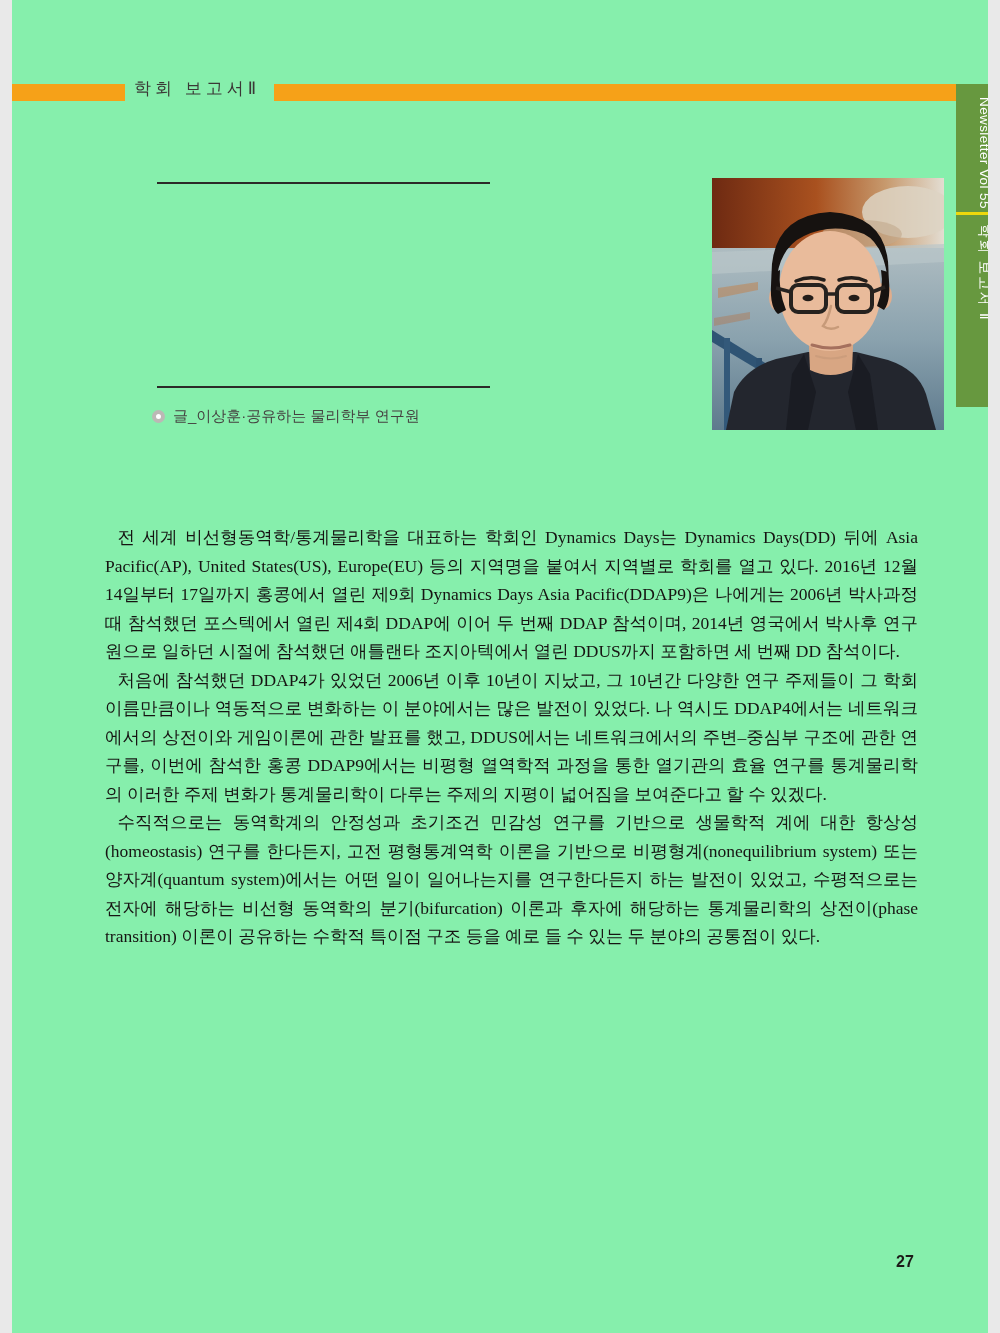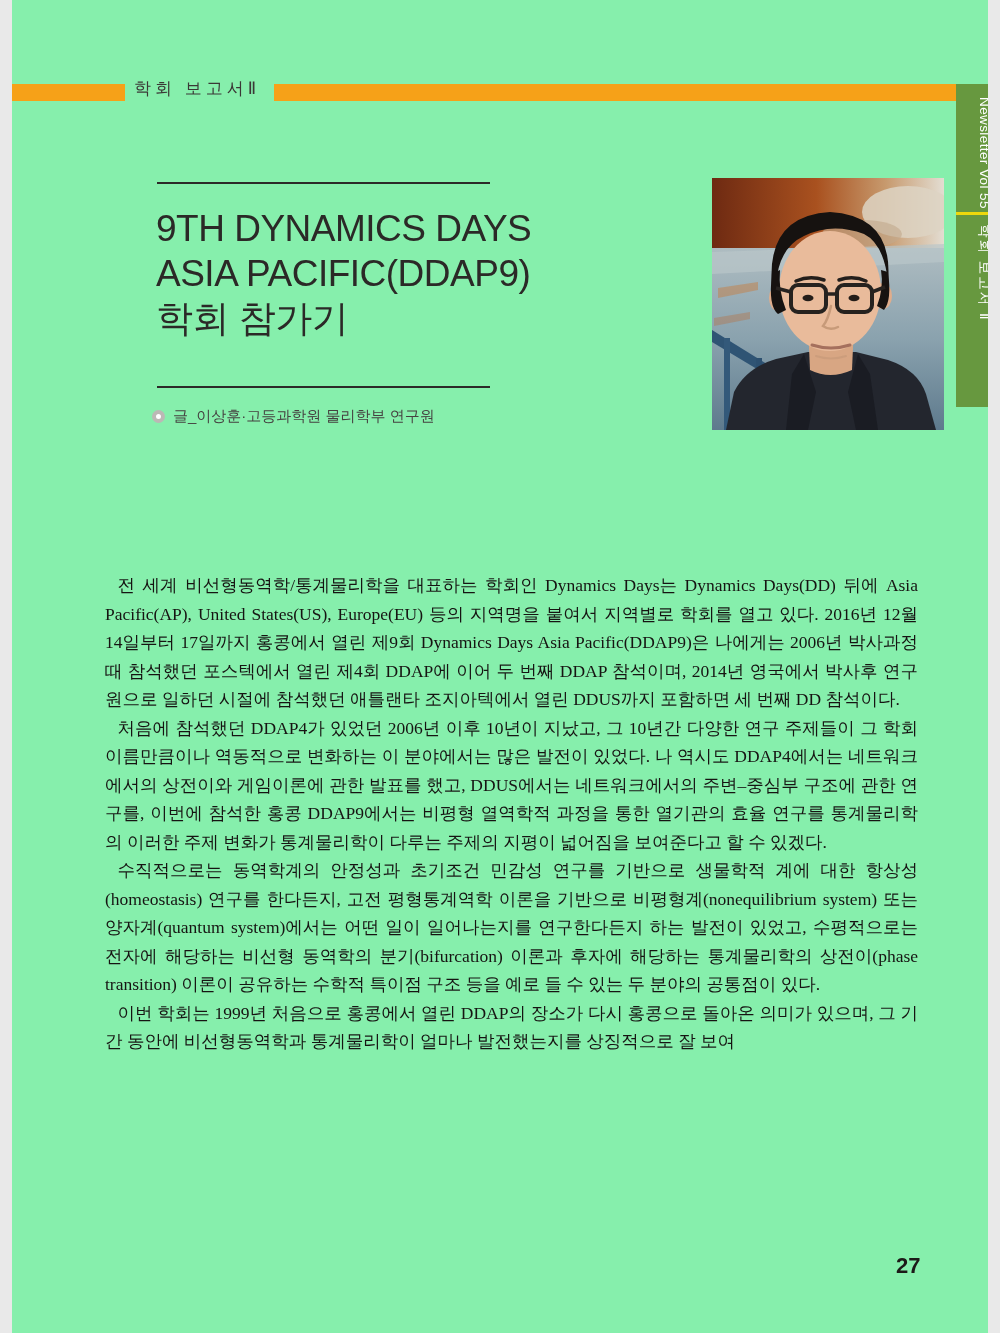--- a/index.html
+++ b/index.html
@@ -40,52 +40,46 @@
   .byline-icon { width:13px; height:13px; border:4px solid #bcb8b5; border-radius:50%; background:#ffffff; }
   .byline-name { font-weight:normal; }
   
   .photo { position:absolute; left:700px; top:178px; width:232px; height:252px; }
   
   .body-text {
     position:absolute; left:93px; top:523px; width:813px;
     font-family:"Liberation Serif","DejaVu Serif",serif;
     font-size:17.5px; line-height:28.5px; color:#161412;
     text-align:justify;
-    margin-top:48px;
   }
   .body-text p { margin:0; text-indent:0.72em; }
-  .page-number { position:absolute; left:884px; top:1253px; font-size:22px; font-weight:bold; color:#1c1a18; }
+  .page-number { position:absolute; left:884px; top:1253px; font-size:16px; font-weight:bold; color:#1c1a18; }
 </style>
 </head>
 <body>
 
 <div class="page">
 
   <div class="header-bar-left"></div>
   <div class="header-title">학회 보고서Ⅱ</div>
   <div class="header-bar-right"></div>
 
   <div class="sidebar">
     <span class="v-text v-news">Newsletter Vol 55</span>
     <div class="sidebar-divider"></div>
     <span class="v-text v-section">학회 보고서 Ⅱ</span>
   </div>
 
   <div class="rule rule-top"></div>
-  <div class="article-title">
-    <div>9TH DYNAMICS DAYS</div>
-    <div>ASIA PACIFIC(DDAP9)</div>
-    <div>학회 참가기</div>
-  </div>
   <div class="rule rule-bottom"></div>
 
   <div class="byline">
     <span class="byline-icon"></span>
     <span>
-      <span>글_</span><span class="byline-name">이상훈</span><span>·고등과학원 물리학부 연구원</span>
+      <span>글_</span><span class="byline-name">이상훈</span><span>·공유하는 물리학부 연구원</span>
     </span>
   </div>
 
   <div class="photo">
     <svg width="232" height="252" viewBox="0 0 232 252" xmlns="http://www.w3.org/2000/svg">
       <defs>
         <linearGradient id="autumn" x1="0" y1="0" x2="1" y2="0">
           <stop offset="0" stop-color="#6e2a12"></stop>
           <stop offset="0.45" stop-color="#a9511f"></stop>
           <stop offset="0.75" stop-color="#c79a6e"></stop>
@@ -144,18 +138,17 @@
 
       <path d="M100,167 Q119,173 138,167" stroke="#a5705d" stroke-width="3" fill="none" stroke-linecap="round"></path>
       <path d="M104,178 Q119,183 134,178" stroke="#c79a79" stroke-width="2" fill="none" opacity="0.7" stroke-linecap="round"></path>
     </svg>
   </div>
 
   <div class="body-text">
     <p>전 세계 비선형동역학/통계물리학을 대표하는 학회인 Dynamics Days는 Dynamics Days(DD) 뒤에 Asia Pacific(AP), United States(US), Europe(EU) 등의 지역명을 붙여서 지역별로 학회를 열고 있다. 2016년 12월 14일부터 17일까지 홍콩에서 열린 제9회 Dynamics Days Asia Pacific(DDAP9)은 나에게는 2006년 박사과정 때 참석했던 포스텍에서 열린 제4회 DDAP에 이어 두 번째 DDAP 참석이며, 2014년 영국에서 박사후 연구원으로 일하던 시절에 참석했던 애틀랜타 조지아텍에서 열린 DDUS까지 포함하면 세 번째 DD 참석이다.</p>
     <p>처음에 참석했던 DDAP4가 있었던 2006년 이후 10년이 지났고, 그 10년간 다양한 연구 주제들이 그 학회 이름만큼이나 역동적으로 변화하는 이 분야에서는 많은 발전이 있었다. 나 역시도 DDAP4에서는 네트워크에서의 상전이와 게임이론에 관한 발표를 했고, DDUS에서는 네트워크에서의 주변–중심부 구조에 관한 연구를, 이번에 참석한 홍콩 DDAP9에서는 비평형 열역학적 과정을 통한 열기관의 효율 연구를 통계물리학의 이러한 주제 변화가 통계물리학이 다루는 주제의 지평이 넓어짐을 보여준다고 할 수 있겠다.</p>
     <p>수직적으로는 동역학계의 안정성과 초기조건 민감성 연구를 기반으로 생물학적 계에 대한 항상성(homeostasis) 연구를 한다든지, 고전 평형통계역학 이론을 기반으로 비평형계(nonequilibrium system) 또는 양자계(quantum system)에서는 어떤 일이 일어나는지를 연구한다든지 하는 발전이 있었고, 수평적으로는 전자에 해당하는 비선형 동역학의 분기(bifurcation) 이론과 후자에 해당하는 통계물리학의 상전이(phase transition) 이론이 공유하는 수학적 특이점 구조 등을 예로 들 수 있는 두 분야의 공통점이 있다.</p>
-    <p>이번 학회는 1999년 처음으로 홍콩에서 열린 DDAP의 장소가 다시 홍콩으로 돌아온 의미가 있으며, 그 기간 동안에 비선형동역학과 통계물리학이 얼마나 발전했는지를 상징적으로 잘 보여</p>
   </div>
 
   <div class="page-number">27</div>
 
 </div>
 
 </body></html>

